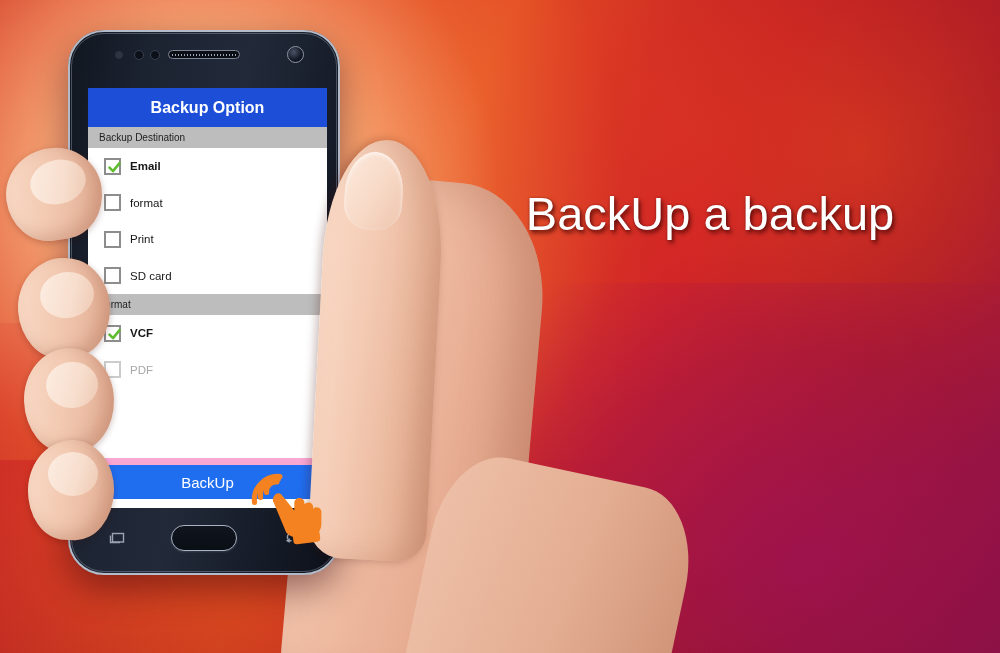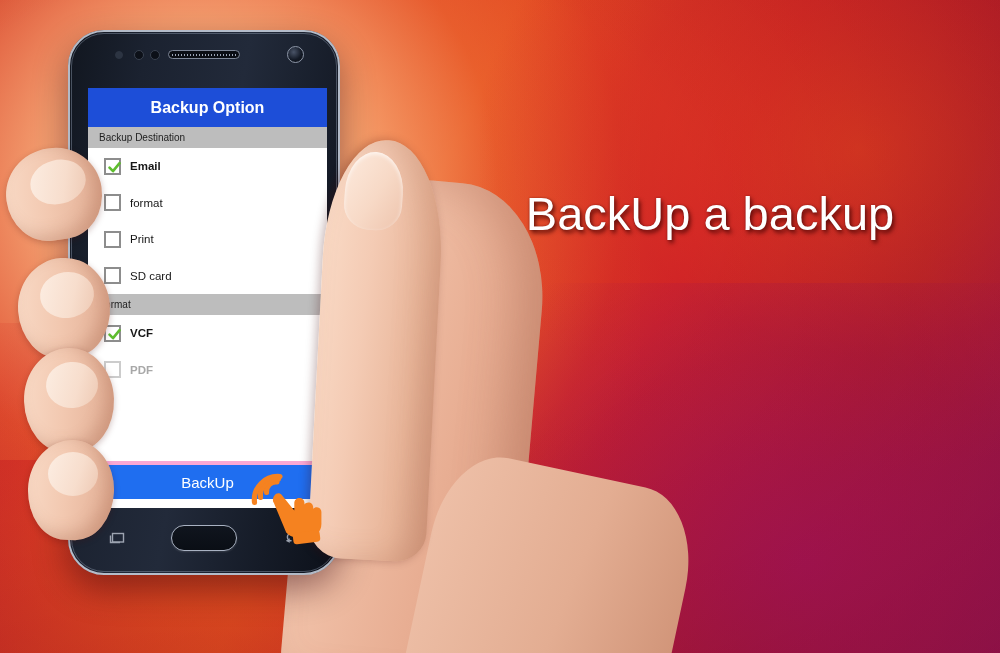--- a/index.html
+++ b/index.html
@@ -216,32 +216,32 @@
     left: 1px; top: 0px;
     width: 15px; height: 15px;
   }
   .opt-label {
     margin-left: 9px;
     font-size: 11.5px;
     color: #161616;
     font-weight: bold;
   }
   .opt-label.thin { font-weight: normal; }
-  .opt-label.disabled { color: #a8a8a8; font-weight: bold; }
+  .opt-label.disabled { color: #a8a8a8; font-weight: normal; }
 
   .spacer { background: #ffffff; flex: 1; }
 
   .btn-wrap {
     background: #ffffff;
     padding: 0 9px 9px 9px;
   }
   .backup-btn {
     height: 34px;
     background: #1f6ef0;
-    border-top: 4px solid #f9a8d4;
+    border-top: 7px solid #f9a8d4;
     display: flex;
     align-items: center;
     justify-content: center;
     cursor: pointer;
   }
   .backup-btn span {
     color: #ffffff;
     font-size: 15px;
   }
 

